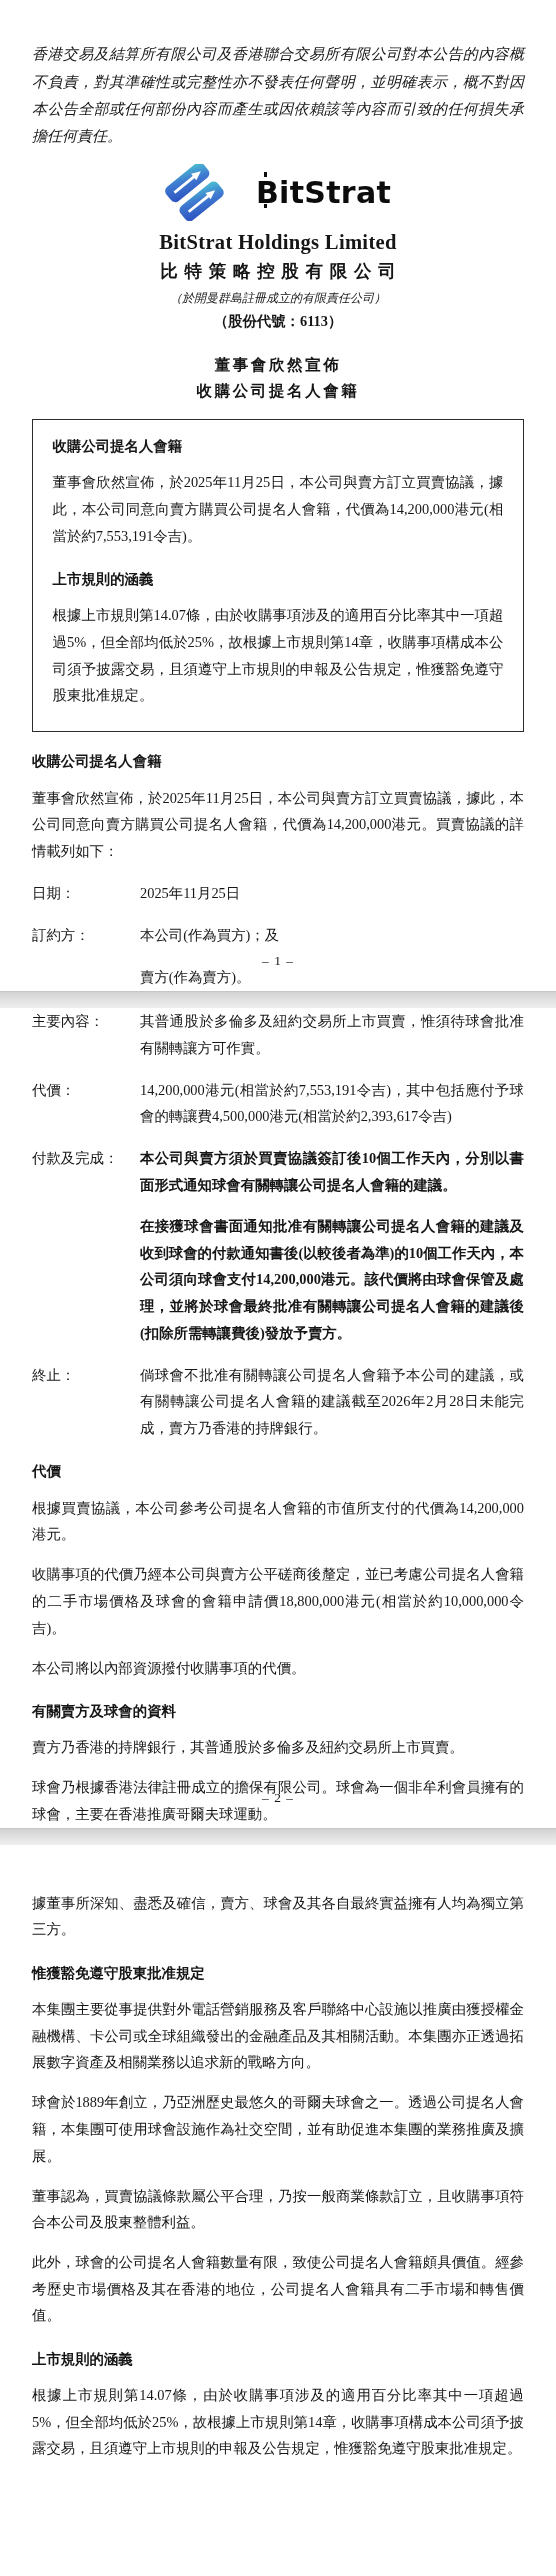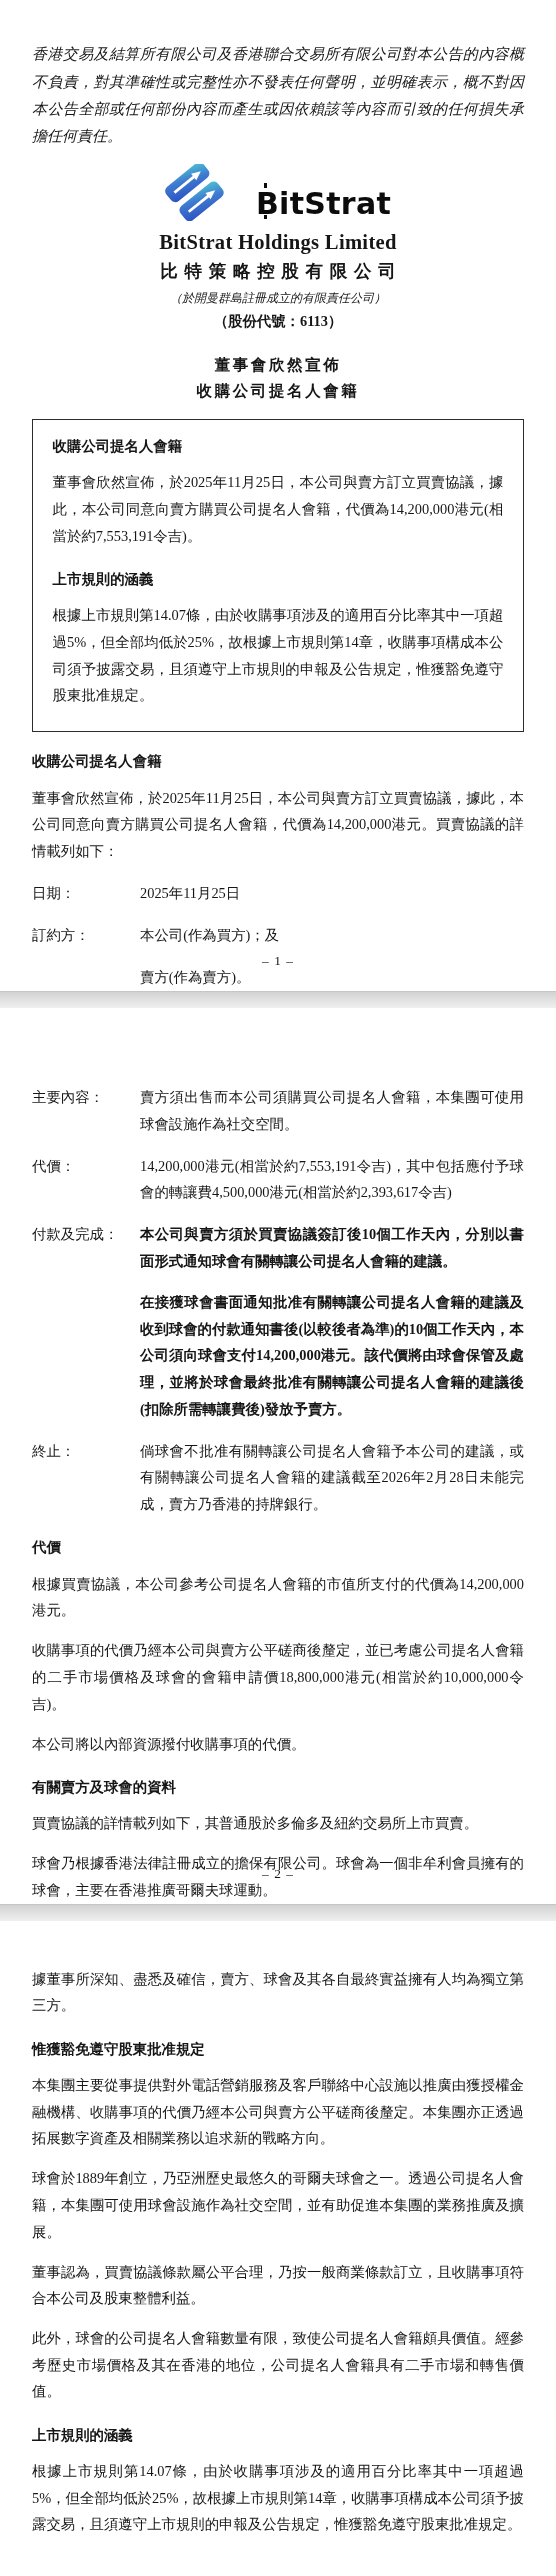--- a/index.html
+++ b/index.html
@@ -11,37 +11,37 @@
   }
   .doc { width:556px; }
   .page {
     position:relative;
     background:#ffffff;
     box-sizing:border-box;
     padding:0 32px;
     border-radius:18px;
   }
   .pg1 { min-height:779px; padding-top:27px; }
-  .pg2 { min-height:793px; padding-top:76px; }
+  .pg2 { min-height:793px; }
   .pg3 { min-height:797px; padding-top:45px; }
   .sep {
     height:17px;
     background:linear-gradient(180deg,#d2d2d2 0%,#e3e3e3 55%,#efefef 100%);
     border-top:0.5px solid #c6c6c6;
     box-sizing:border-box;
   }
   .kai { font-style:italic; }
   .disclaimer {
     margin:14.4px 0 0;
     font-size:15px;
     line-height:1.82;
     text-align:justify;
   }
   .logo-row {
-    display:flex; justify-content:center; align-items:flex-end;
+    display:flex; justify-content:center; align-items:center;
     gap:31px; margin-top:13.4px;
   }
   .logo-mark { width:60px; height:57px; }
   .logo-text-wrap { position:relative; display:inline-block; }
   .logo-text {
     font-family:"DejaVu Sans","Liberation Sans",sans-serif;
     font-weight:800; font-size:30px; letter-spacing:0.3px; color:#0c0c0c;
   }
   .btick { position:absolute; width:3.1px; height:4.6px; background:#0c0c0c; left:7.7px; }
   .btick.t { top:-2.6px; } .btick.b { bottom:1.5px; }
@@ -151,21 +151,21 @@
     </div>
 
     <div class="pageno">– 1 –</div>
   </section>
 
   <div class="sep"></div>
 
   <section class="page pg2">
     <div class="kv mt0">
       <span class="k">主要內容：</span>
-      <span class="v">賣方須出售而本公司須購買公司提名人會籍，本集團可使用球會設施作為社交空間。</span>
+      <span class="v">其普通股於多倫多及紐約交易所上市買賣，惟須待球會批准有關轉讓方可作實。</span>
     </div>
     <div class="kv">
       <span class="k">代價：</span>
       <span class="v">14,200,000港元(相當於約7,553,191令吉)，其中包括應付予球會的轉讓費4,500,000港元(相當於約2,393,617令吉)</span>
     </div>
     <div class="kv">
       <span class="k">付款及完成：</span>
       <span class="v">
         <p>本公司與賣方須於買賣協議簽訂後10個工作天內，分別以書面形式通知球會有關轉讓公司提名人會籍的建議。</p>
         <p>在接獲球會書面通知批准有關轉讓公司提名人會籍的建議及收到球會的付款通知書後(以較後者為準)的10個工作天內，本公司須向球會支付14,200,000港元。該代價將由球會保管及處理，並將於球會最終批准有關轉讓公司提名人會籍的建議後(扣除所需轉讓費後)發放予賣方。</p>
@@ -175,33 +175,33 @@
       <span class="k">終止：</span>
       <span class="v">倘球會不批准有關轉讓公司提名人會籍予本公司的建議，或有關轉讓公司提名人會籍的建議截至2026年2月28日未能完成，賣方乃香港的持牌銀行。</span>
     </div>
 
     <h3 class="h">代價</h3>
     <p class="body">根據買賣協議，本公司參考公司提名人會籍的市值所支付的代價為14,200,000港元。</p>
     <p class="body">收購事項的代價乃經本公司與賣方公平磋商後釐定，並已考慮公司提名人會籍的二手市場價格及球會的會籍申請價18,800,000港元(相當於約10,000,000令吉)。</p>
     <p class="body">本公司將以內部資源撥付收購事項的代價。</p>
 
     <h3 class="h">有關賣方及球會的資料</h3>
-    <p class="body">買賣協議的詳情載列如下，其普通股於多倫多及紐約交易所上市買賣。</p>
+    <p class="body">賣方乃香港的持牌銀行，其普通股於多倫多及紐約交易所上市買賣。</p>
     <p class="body">球會乃根據香港法律註冊成立的擔保有限公司。球會為一個非牟利會員擁有的球會，主要在香港推廣哥爾夫球運動。</p>
 
     <div class="pageno">– 2 –</div>
   </section>
 
   <div class="sep"></div>
 
   <section class="page pg3">
     <p class="body mt0">據董事所深知、盡悉及確信，賣方、球會及其各自最終實益擁有人均為獨立第三方。</p>
 
     <h3 class="h">惟獲豁免遵守股東批准規定</h3>
-    <p class="body">本集團主要從事提供對外電話營銷服務及客戶聯絡中心設施以推廣由獲授權金融機構、收購事項的代價乃經本公司與賣方公平磋商後釐定。本集團亦正透過拓展數字資產及相關業務以追求新的戰略方向。</p>
+    <p class="body">本集團主要從事提供對外電話營銷服務及客戶聯絡中心設施以推廣由獲授權金融機構、卡公司或全球組織發出的金融產品及其相關活動。本集團亦正透過拓展數字資產及相關業務以追求新的戰略方向。</p>
     <p class="body">球會於1889年創立，乃亞洲歷史最悠久的哥爾夫球會之一。透過公司提名人會籍，本集團可使用球會設施作為社交空間，並有助促進本集團的業務推廣及擴展。</p>
     <p class="body">董事認為，買賣協議條款屬公平合理，乃按一般商業條款訂立，且收購事項符合本公司及股東整體利益。</p>
     <p class="body">此外，球會的公司提名人會籍數量有限，致使公司提名人會籍頗具價值。經參考歷史市場價格及其在香港的地位，公司提名人會籍具有二手市場和轉售價值。</p>
 
     <h3 class="h">上市規則的涵義</h3>
     <p class="body">根據上市規則第14.07條，由於收購事項涉及的適用百分比率其中一項超過5%，但全部均低於25%，故根據上市規則第14章，收購事項構成本公司須予披露交易，且須遵守上市規則的申報及公告規定，惟獲豁免遵守股東批准規定。</p>
 
   </section>
 
 </div>

